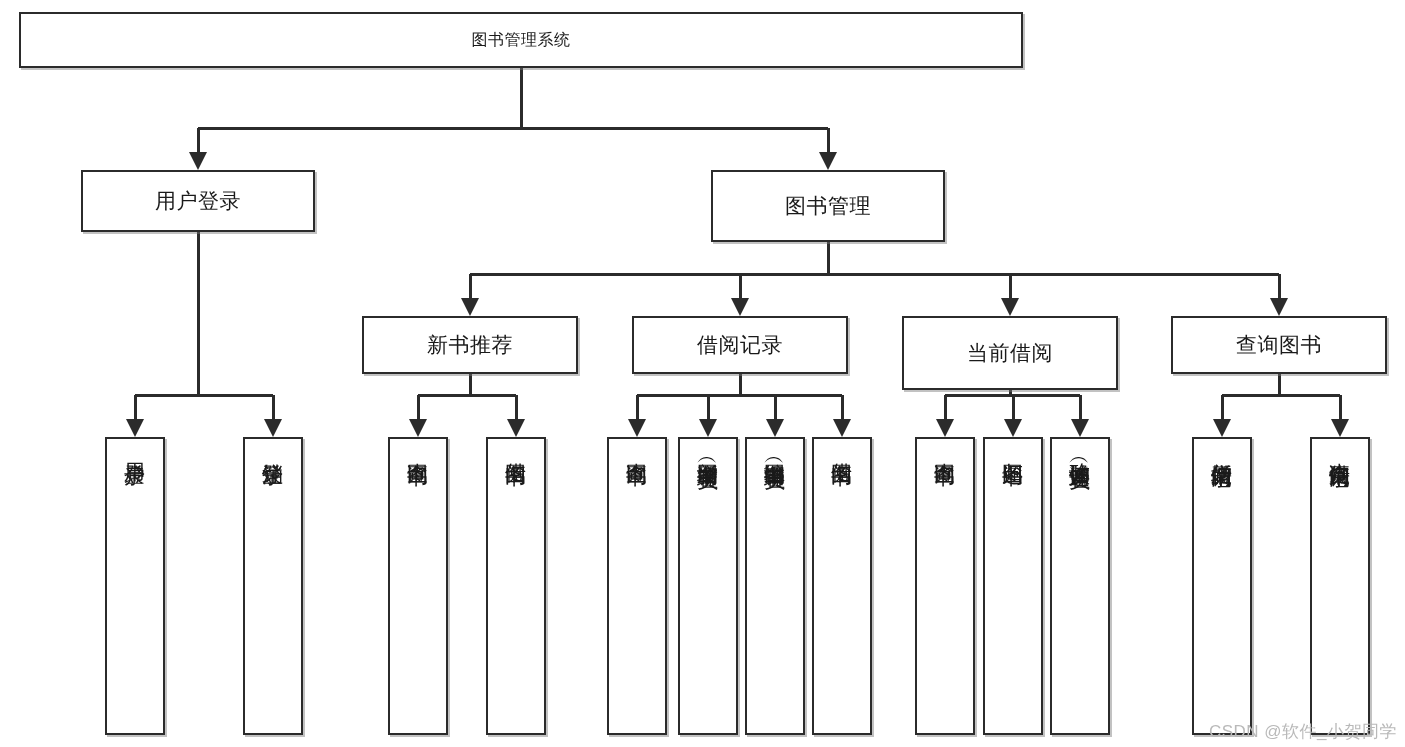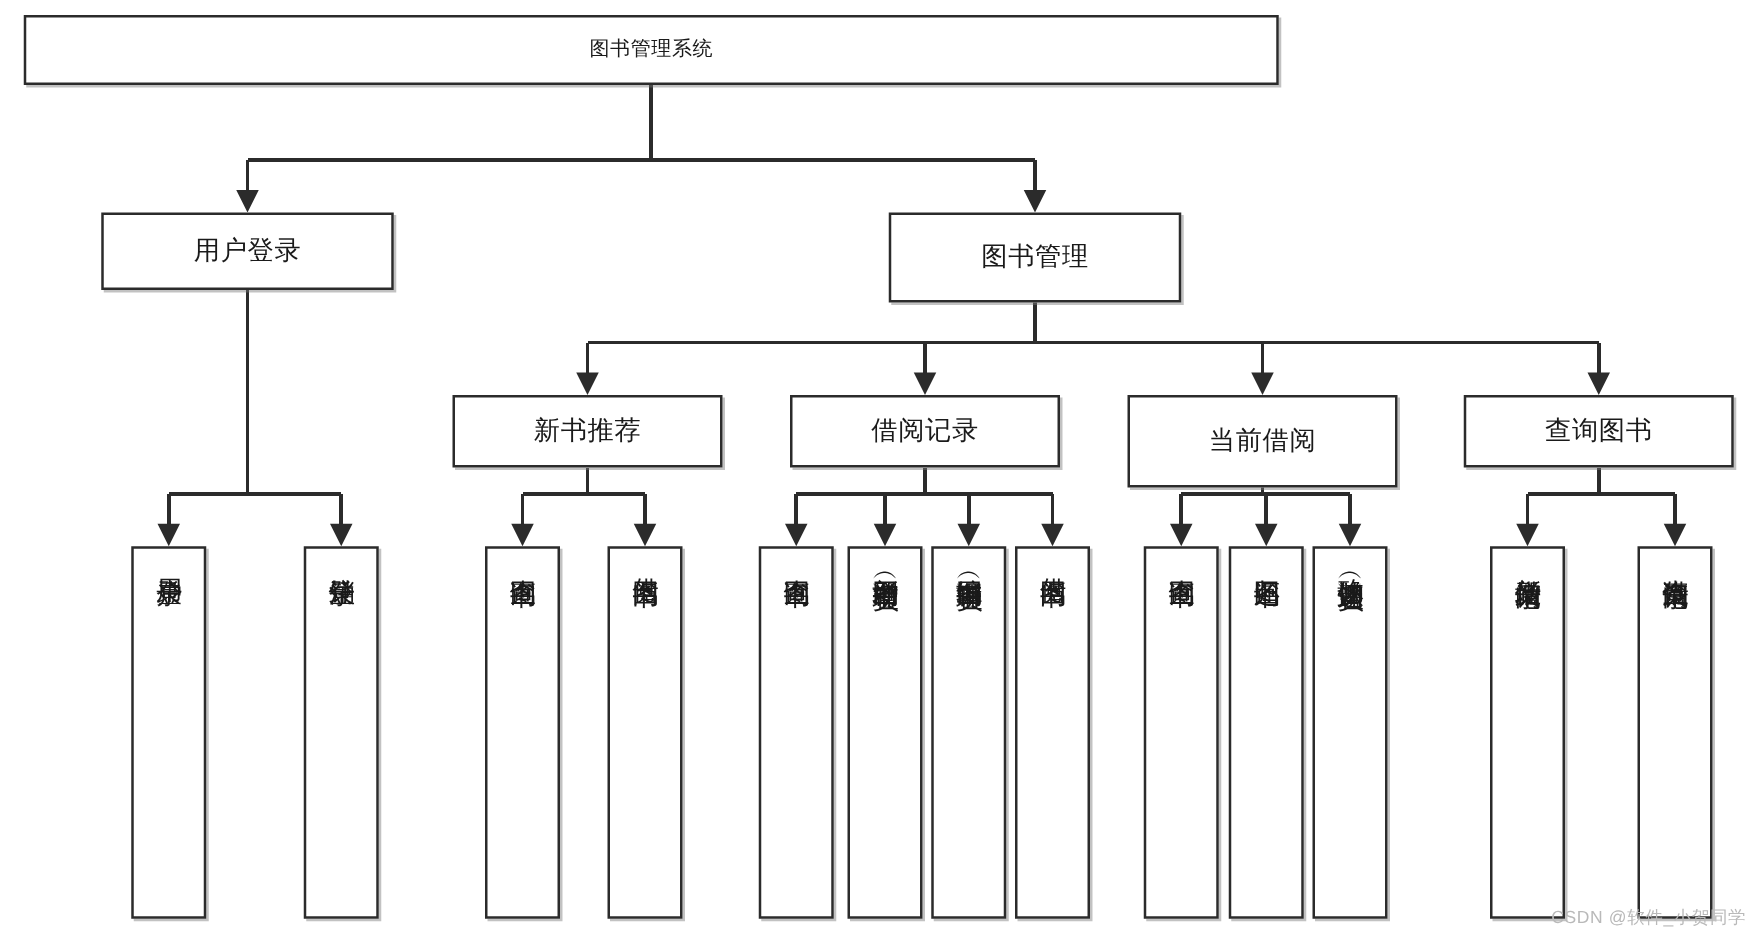--- a/index.html
+++ b/index.html
@@ -61,21 +61,21 @@
     text-orientation: upright;
     font-size: 21px;
     line-height: 1.0;
     letter-spacing: 1px;
     white-space: nowrap;
   }
   #watermark {
     position: absolute;
     right: 8px;
     bottom: 4px;
-    font-size: 14px;
+    font-size: 17px;
     color: #b9b9b9;
     letter-spacing: 0.5px;
     white-space: nowrap;
     user-select: none;
   }
 </style>
 </head>
 <body>
 
 <div id="canvas">

